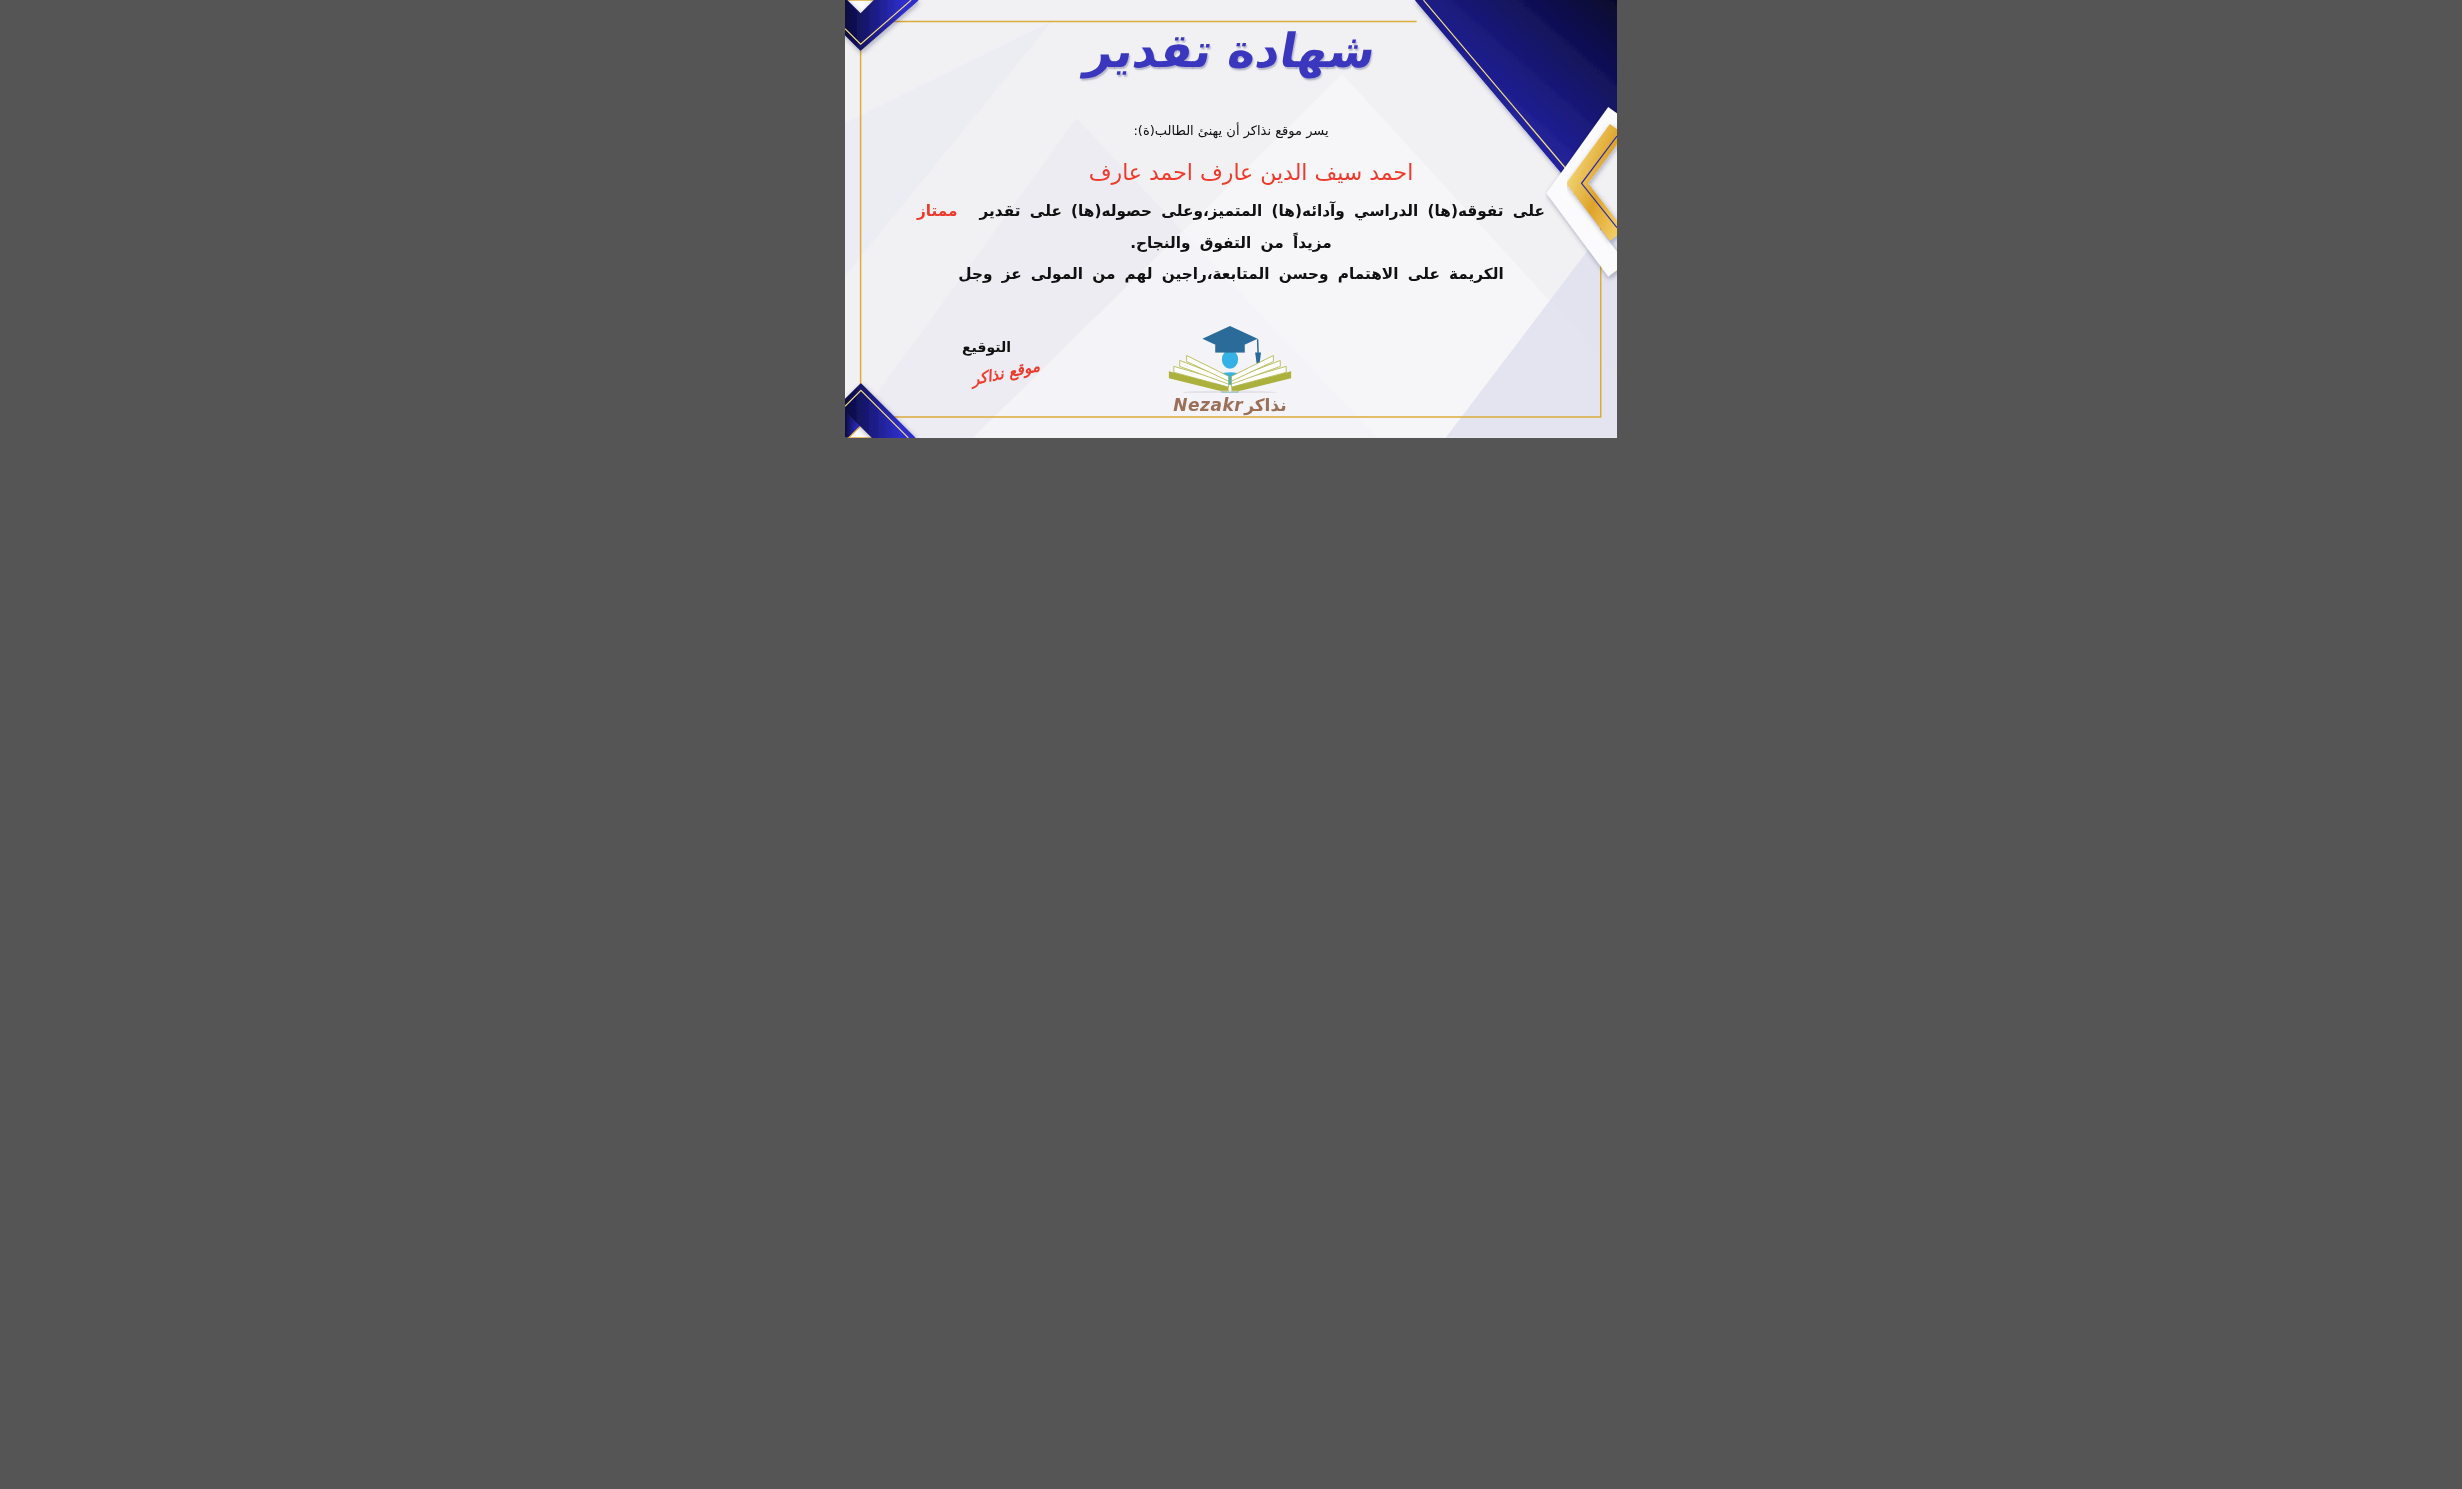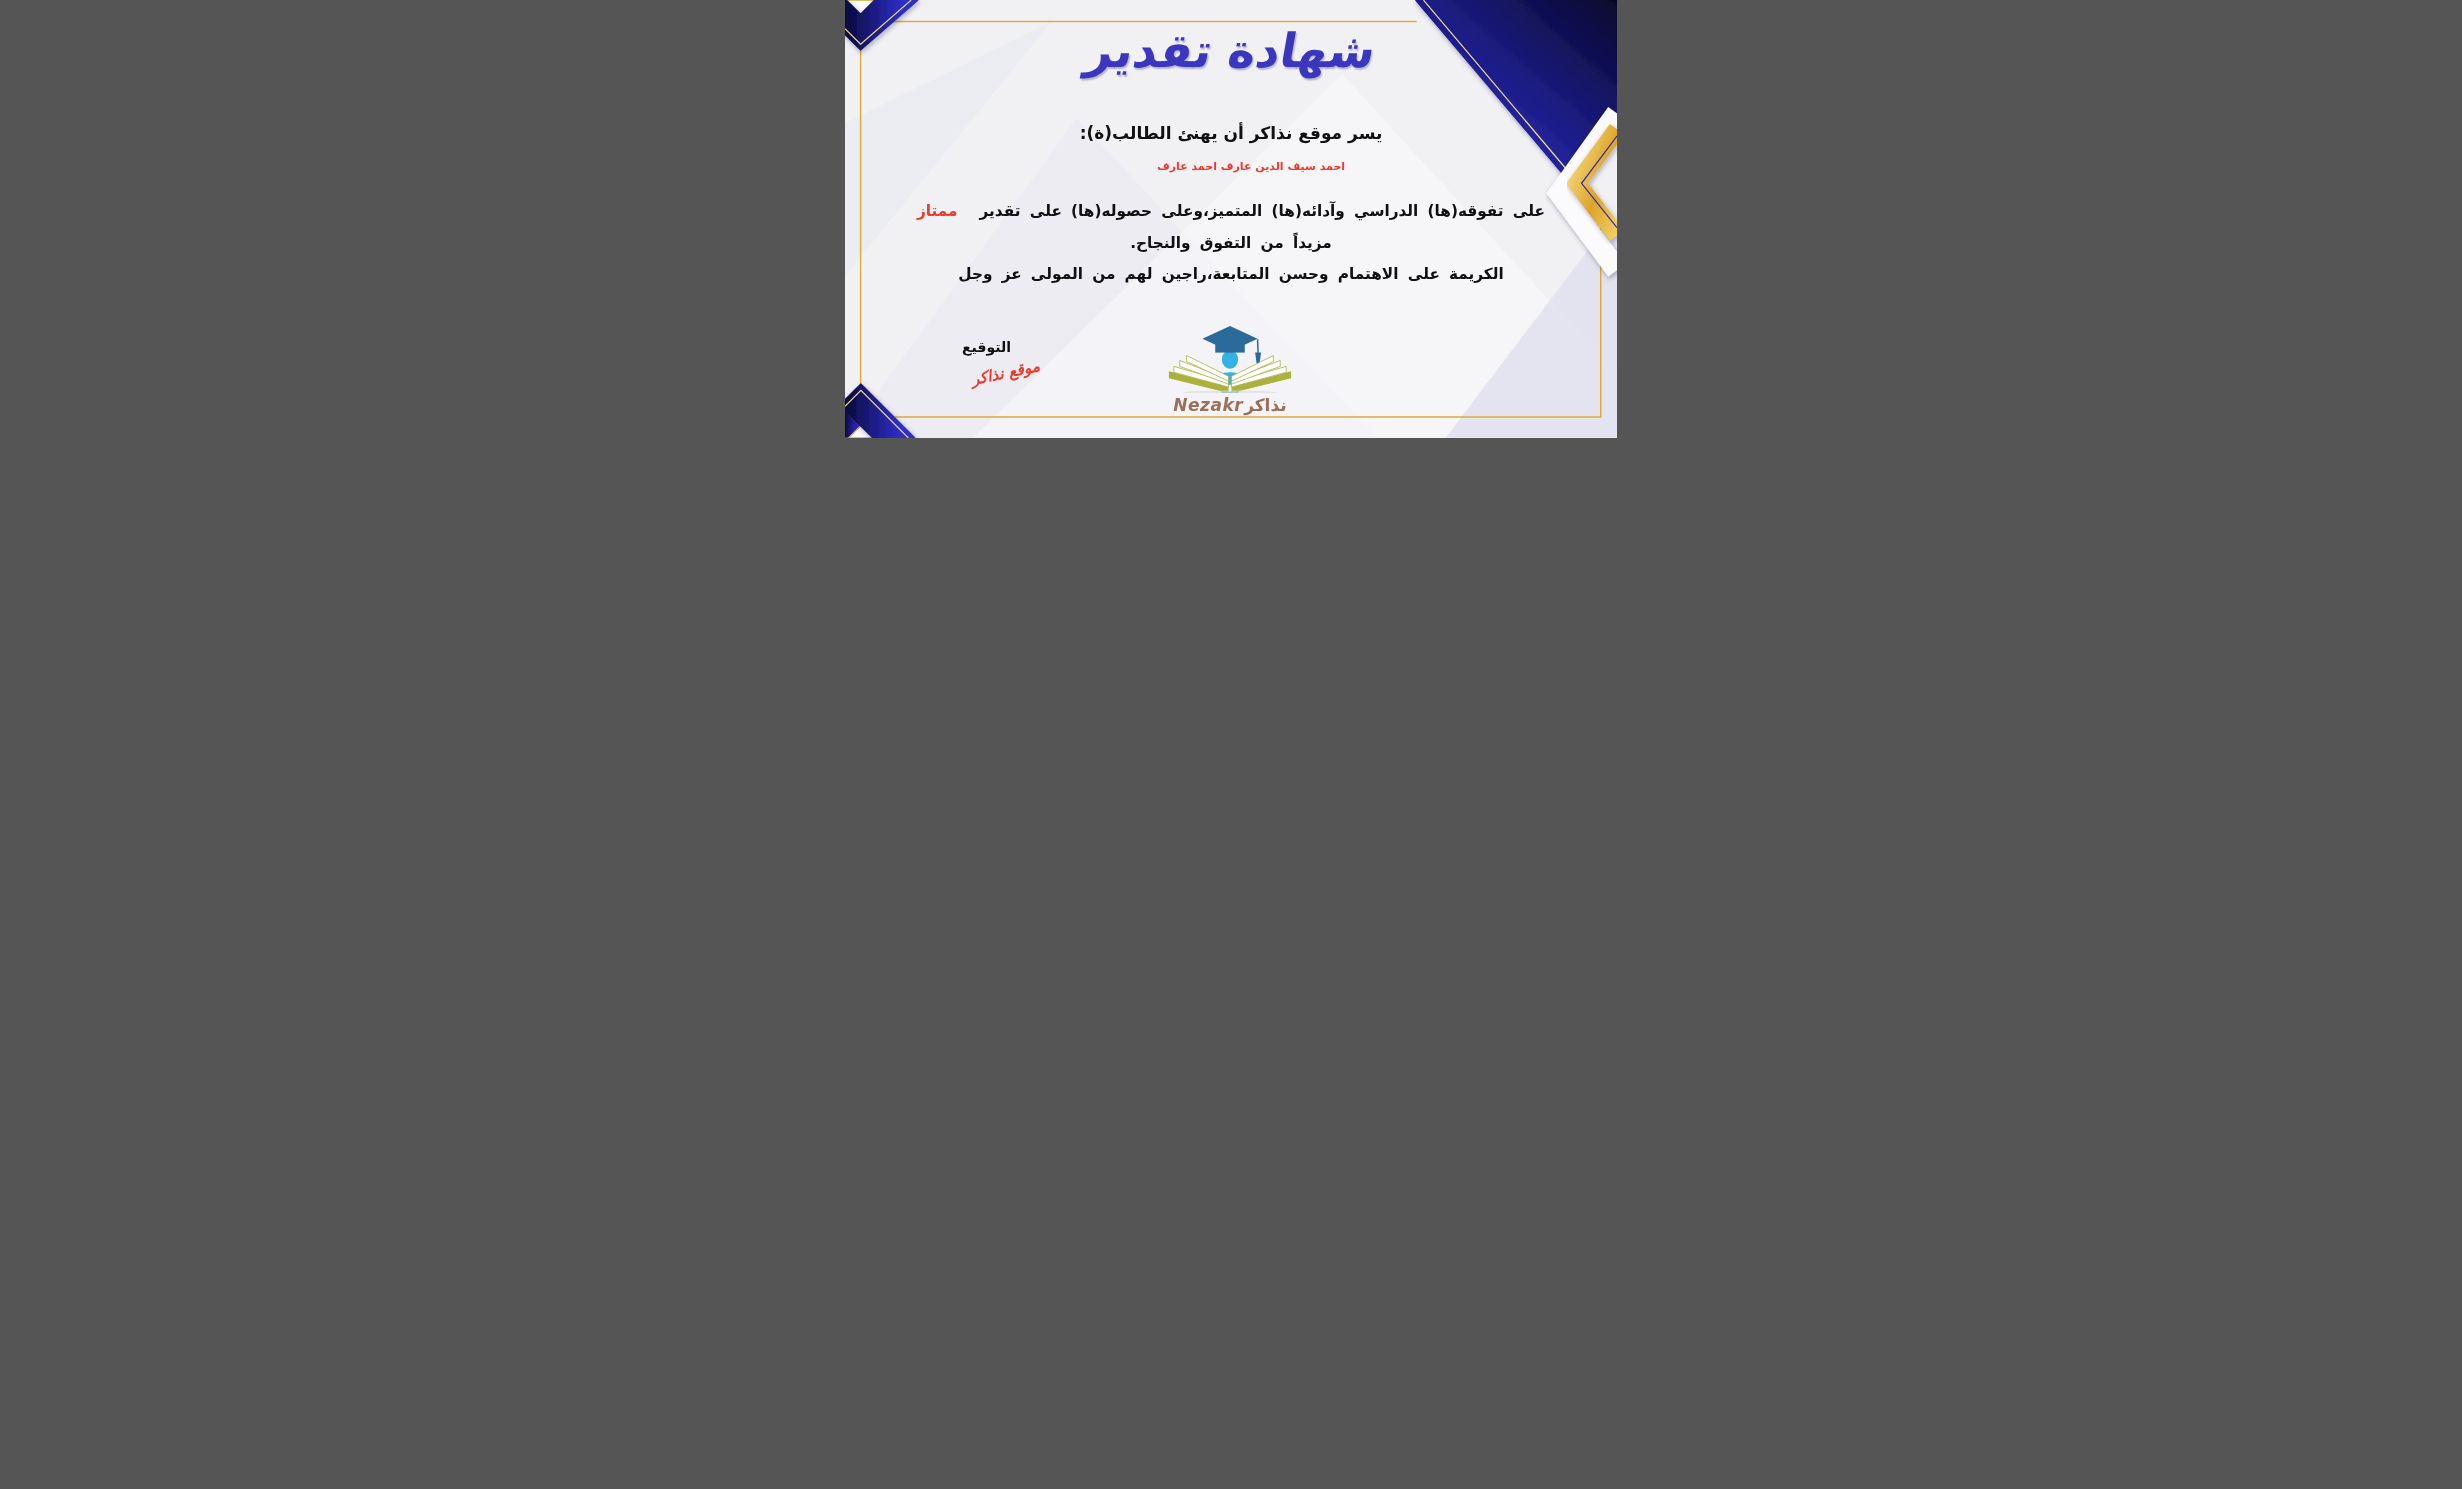--- a/index.html
+++ b/index.html
@@ -15,22 +15,22 @@
     margin:0 auto;
   }
   .decor{position:absolute;inset:0;width:100%;height:100%;}
   .txt{position:absolute;left:0;right:0;text-align:center;direction:rtl;color:var(--text-black);}
   .title{
     top:22.7px;font-size:47px;font-weight:bold;color:var(--title-blue);
     transform:skewX(-10deg);
     text-shadow:1.5px 2px 1.5px rgba(70,70,130,.35);
     letter-spacing:-1px;
   }
-  .intro{top:123px;font-size:17px;font-weight:bold;}
-  .name{top:160px;font-size:11px;font-weight:bold;color:var(--red);padding-left:40px;}
+  .intro{top:123px;font-size:13px;font-weight:normal;}
+  .name{top:160px;font-size:22px;font-weight:normal;color:var(--red);padding-left:40px;}
   .body-block{top:196px;padding:0 26px;font-size:15.3px;font-weight:bold;word-spacing:3.9px;}
   .body-line{height:31.5px;line-height:31.5px;white-space:nowrap;}
   .red{color:var(--red);}
   .sp-start{margin-right:12.8px;}
   .sp-both{margin-right:8.9px;margin-left:8.9px;}
   .sig-label{position:absolute;left:117px;top:339px;font-size:14px;font-weight:bold;direction:rtl;color:var(--text-black);}
   .sig-script{
     position:absolute;left:126px;top:364px;font-size:15.3px;font-weight:bold;font-style:italic;
     color:var(--red);direction:rtl;transform:rotate(-12deg);
   }

